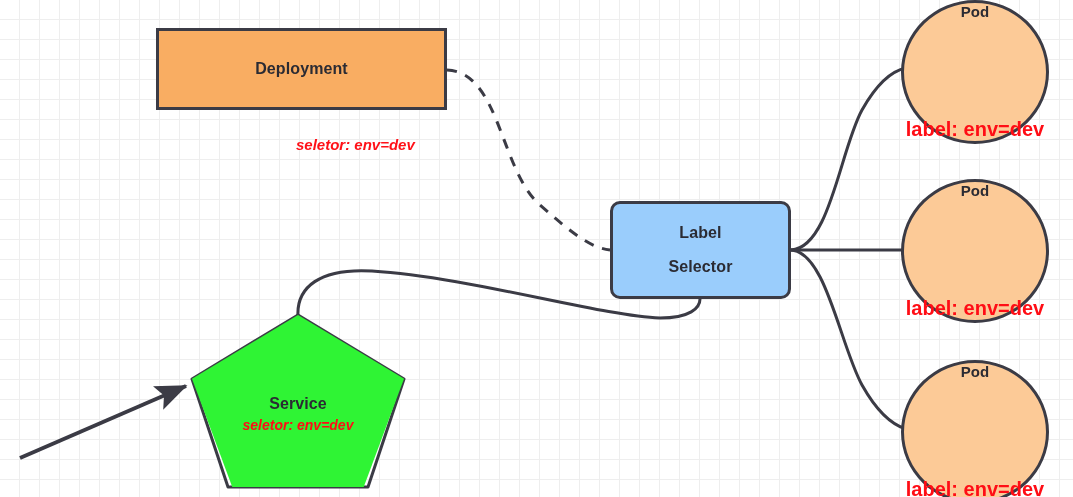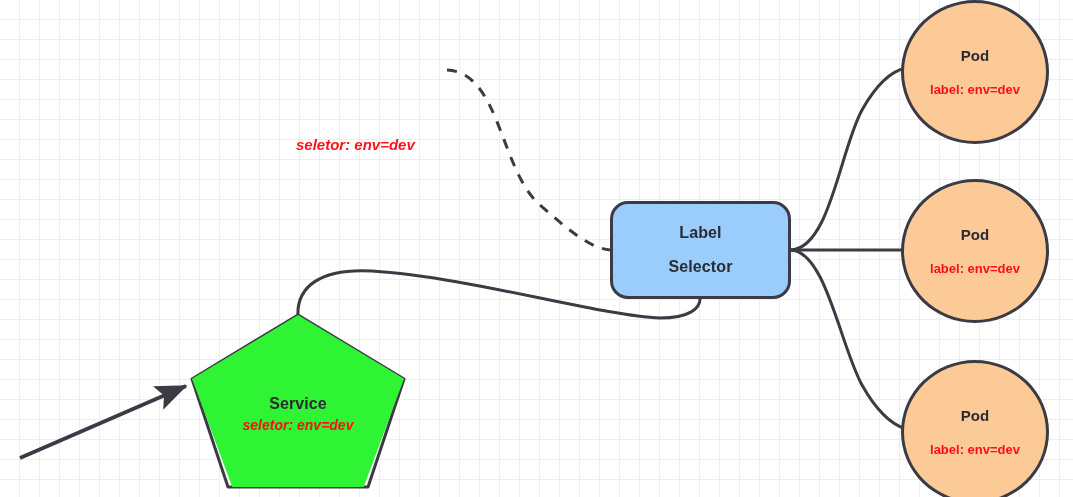--- a/index.html
+++ b/index.html
@@ -77,21 +77,21 @@
   }
 
   
   #label-selector {
     left: 610px;
     top: 201px;
     width: 181px;
     height: 98px;
     background: #9acdfc;
     border: 3px solid #3b3b45;
-    border-radius: 18px;
+    border-radius: 10px;
     gap: 16px;
   }
 
   
   #service {
     left: 192px;
     top: 315px;
     width: 212px;
     height: 172px;
     background: #2ff434;
@@ -102,26 +102,27 @@
 
   
   .pod {
     width: 148px;
     height: 144px;
     left: 901px;
     border-radius: 50%;
     background: #fcca97;
     border: 3px solid #3b3b45;
     gap: 18px;
+    justify-content: space-between;
   }
   #pod-1 { top: 0px; }
   #pod-2 { top: 179px; }
   #pod-3 { top: 360px; }
   .pod .node-title { font-size: 15px; }
-  .pod .node-sub-red { font-size: 13px; }
+  .pod .node-sub-red { font-size: 20px; }
 </style>
 </head>
 <body>
 
 <div id="canvas">
 
   <svg id="edges" viewBox="0 0 1073 497" xmlns="http://www.w3.org/2000/svg">
     <defs>
       <marker id="arrowhead" markerWidth="9" markerHeight="9" refX="7.6" refY="3.2" orient="auto" markerUnits="strokeWidth">
         <path d="M0,0 L8,3.2 L0,6.4 L1.6,3.2 z" fill="#3b3b45"></path>
@@ -136,20 +137,23 @@
 
     <path d="M791,250 L903,250" fill="none" stroke="#3b3b45" stroke-width="3" stroke-linecap="round"></path>
 
     <path d="M791,250 C826,252 840,345 862,385 C880,417 896,426 906,429" fill="none" stroke="#3b3b45" stroke-width="3" stroke-linecap="round"></path>
 
     <path d="M20,458 L186,386" fill="none" stroke="#3b3b45" stroke-width="4" marker-end="url(#arrowhead)"></path>
 
     <polygon points="298,315 404,379 368,487 228,487 192,379" fill="none" stroke="#3b3b45" stroke-width="3" stroke-linejoin="round"></polygon>
   </svg>
 
+  <div class="node" id="deployment">
+    <div class="node-title">Deployment</div>
+  </div>
 
   <div id="deployment-selector-label">seletor:  env=dev</div>
 
   <div class="node" id="label-selector">
     <div class="node-title">Label</div>
     <div class="node-title">Selector</div>
   </div>
 
   <div class="node" id="service">
     <div class="node-title">Service</div>

